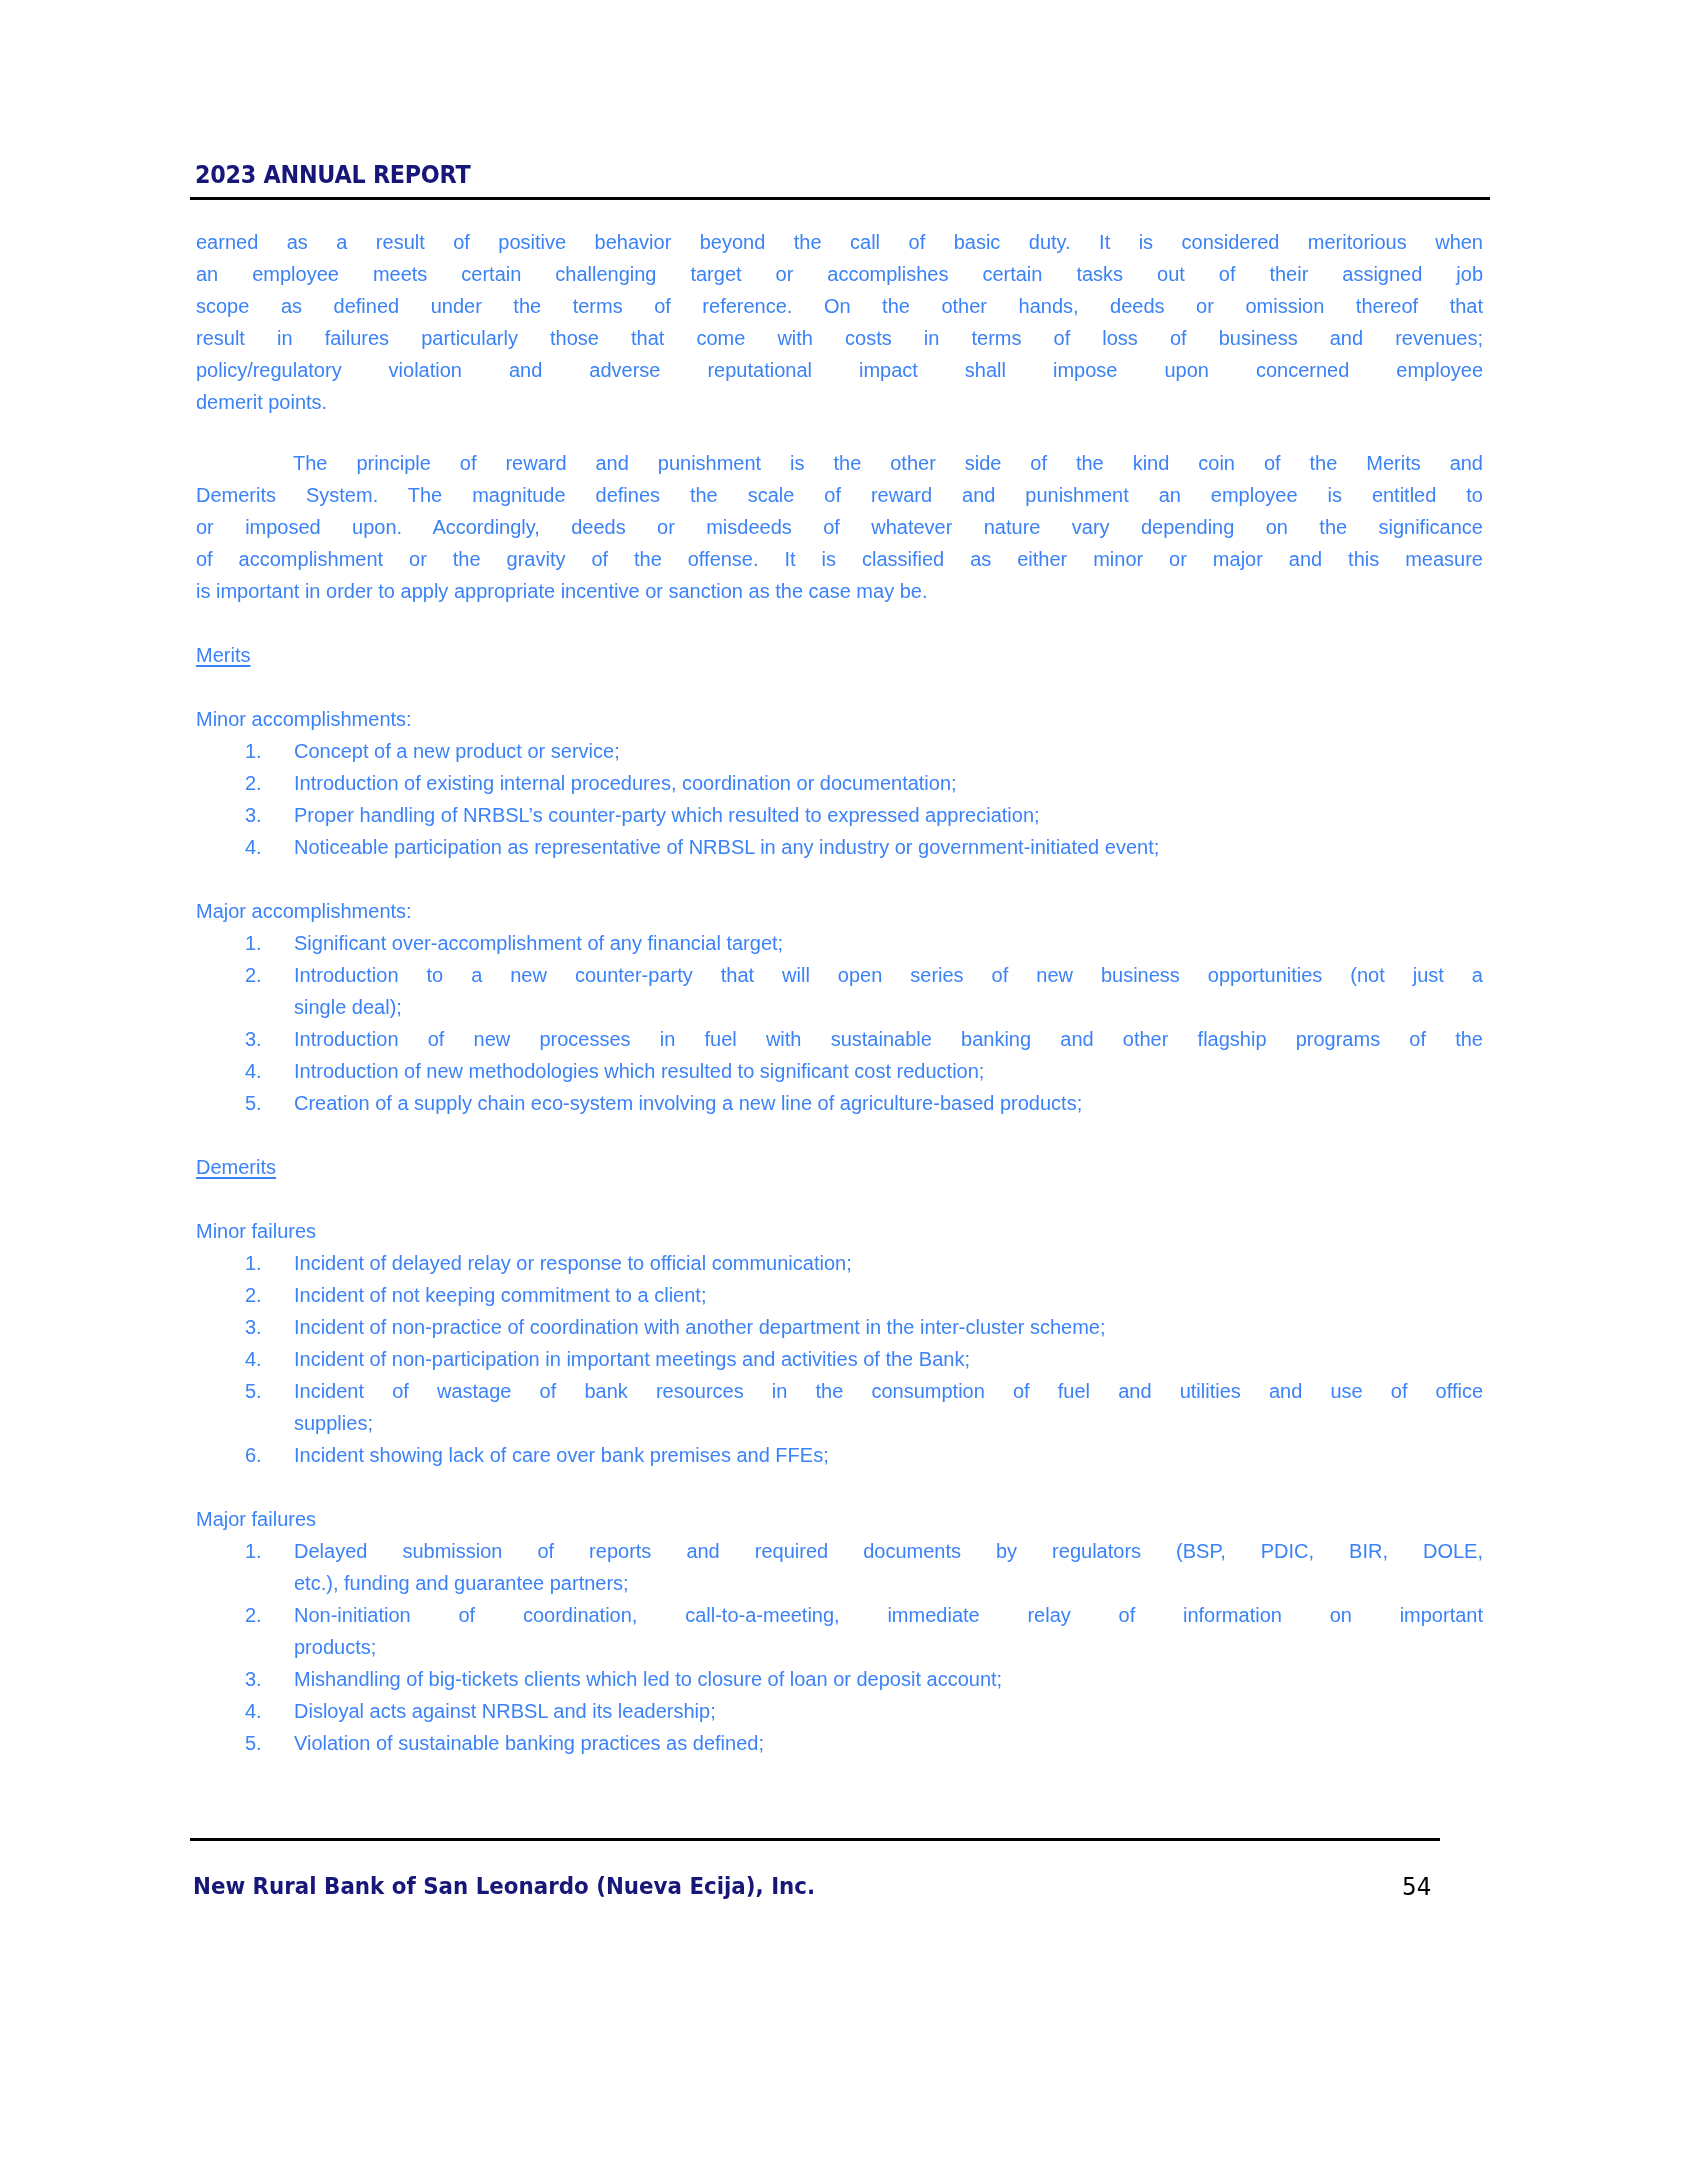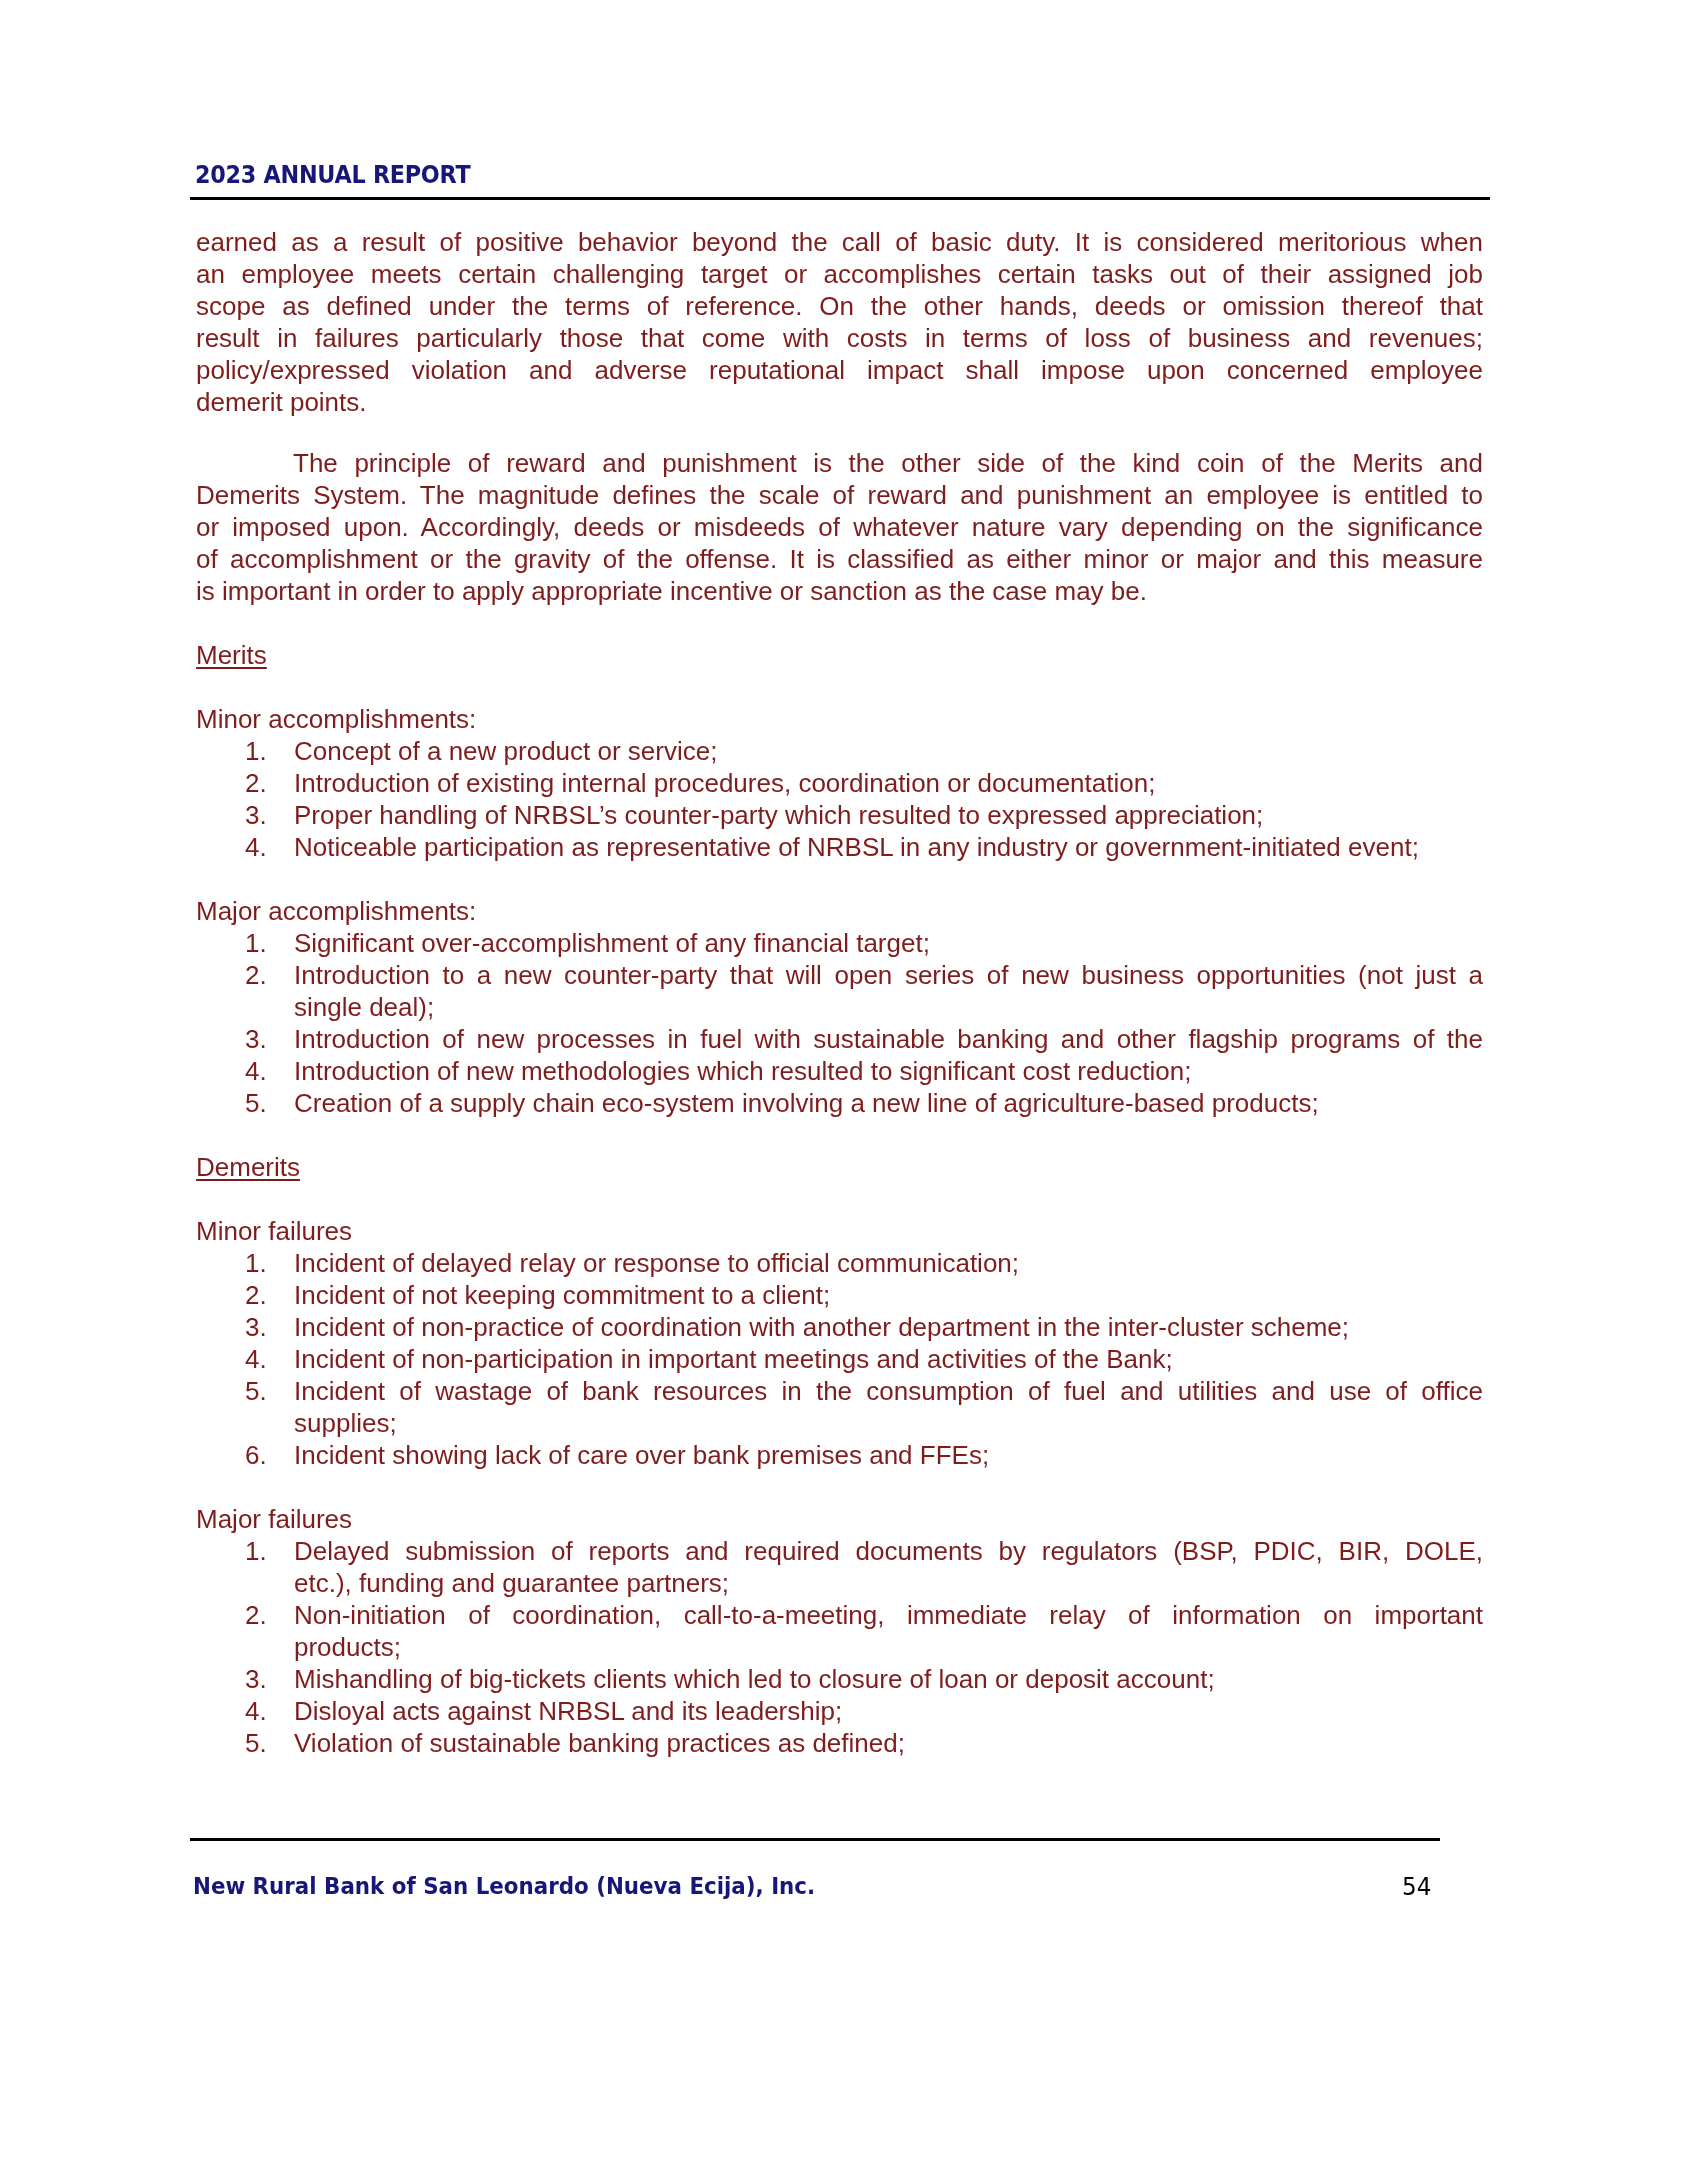--- a/index.html
+++ b/index.html
@@ -7,21 +7,21 @@
   .page { position: absolute; left: 0; top: 0; width: 1683px; height: 2178px; background: #fff; }
   .header-title {
     position: absolute; left: 195px; top: 161px;
     font-family: "DejaVu Sans", sans-serif; font-weight: bold; font-size: 24px;
     color: #17177a; letter-spacing: -0.3px; white-space: nowrap;
     transform: scaleX(0.93); transform-origin: left center;
   }
   .header-rule { position: absolute; left: 190px; top: 197px; width: 1300px; height: 3px; background: #000; }
   .content {
     position: absolute; left: 196px; top: 226px; width: 1287px;
-    font-family: "Liberation Sans", sans-serif; font-size: 26px; line-height: 32px; color: #7f1d1d;
+    font-family: "Liberation Sans", sans-serif; font-size: 20px; line-height: 32px; color: #3b82f6;
   }
   .line { display: block; height: 32px; white-space: nowrap; }
   .jline { display: block; height: 32px; text-align: justify; text-align-last: justify; white-space: normal; overflow: hidden; }
   .indent { padding-left: 97px; margin-top: 29px; }
   .blank { height: 32px; }
   .section-heading { text-decoration: underline; text-underline-offset: 3px; text-decoration-thickness: 2px; }
   .list-item { position: relative; }
   .li-row { display: block; height: 32px; position: relative; }
   .li-num { position: absolute; left: 49px; top: 0; }
   .li-text { display: block; margin-left: 98px; height: 32px; white-space: nowrap; }
@@ -44,21 +44,21 @@
 <div class="page">
   <div class="header-title">2023 ANNUAL REPORT</div>
   <div class="header-rule"></div>
 
   <div class="content">
     <div>
       <span class="jline">earned as a result of positive behavior beyond the call of basic duty. It is considered meritorious when</span>
       <span class="jline">an employee meets certain challenging target or accomplishes certain tasks out of their assigned job</span>
       <span class="jline">scope as defined under the terms of reference. On the other hands, deeds or omission thereof that</span>
       <span class="jline">result in failures particularly those that come with costs in terms of loss of business and revenues;</span>
-      <span class="jline">policy/expressed violation and adverse reputational impact shall impose upon concerned employee</span>
+      <span class="jline">policy/regulatory violation and adverse reputational impact shall impose upon concerned employee</span>
       <span class="line">demerit points.</span>
     </div>
     <div>
       <span class="jline indent">The principle of reward and punishment is the other side of the kind coin of the Merits and</span>
       <span class="jline">Demerits System. The magnitude defines the scale of reward and punishment an employee is entitled to</span>
       <span class="jline">or imposed upon. Accordingly, deeds or misdeeds of whatever nature vary depending on the significance</span>
       <span class="jline">of accomplishment or the gravity of the offense. It is classified as either minor or major and this measure</span>
       <span class="line">is important in order to apply appropriate incentive or sanction as the case may be.</span>
     </div>
 

